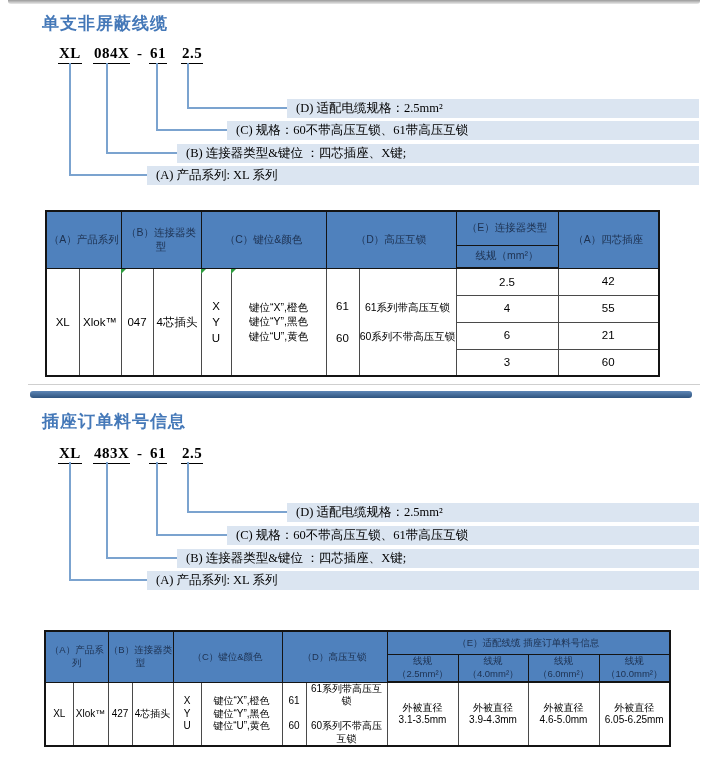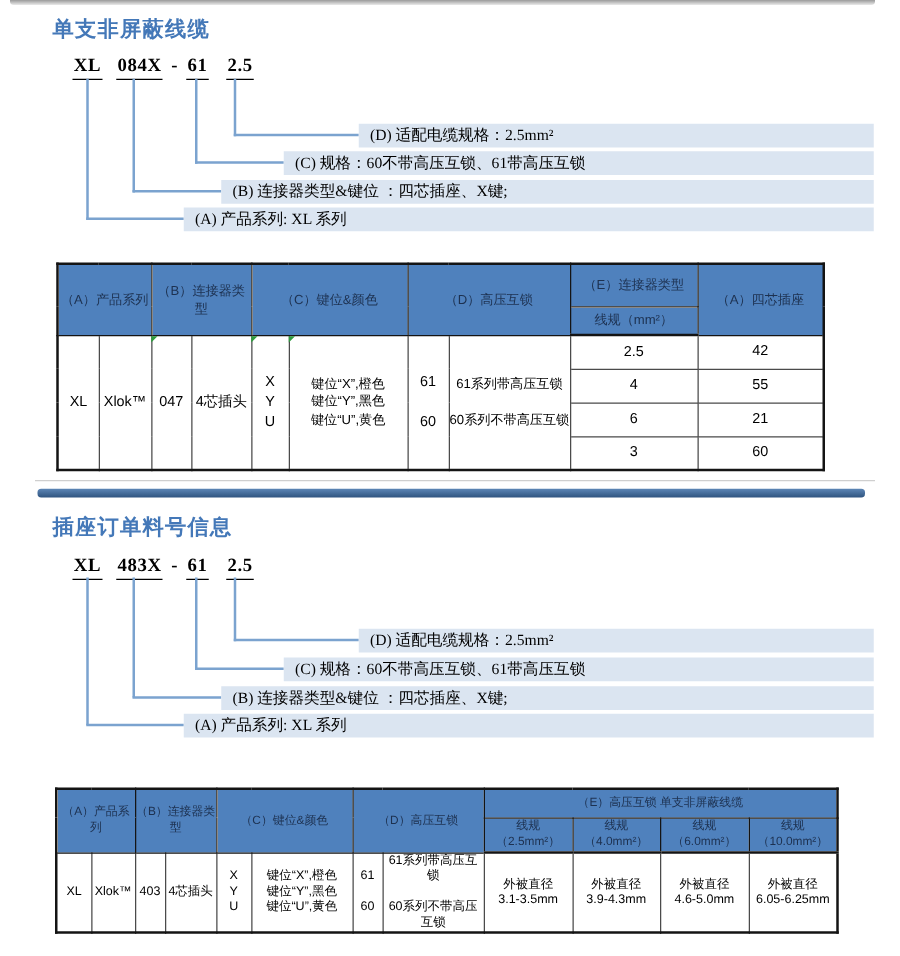--- a/index.html
+++ b/index.html
@@ -172,36 +172,36 @@
       <col style="width:70px">
       <col style="width:71px">
       <col style="width:71px">
   </colgroup>
   <tbody>
       <tr style="height:23px">
     <th colspan="2" rowspan="2">（A）产品系列</th>
     <th colspan="2" rowspan="2">（B）连接器类型</th>
     <th colspan="2" rowspan="2">（C）键位&amp;颜色</th>
     <th colspan="2" rowspan="2">（D）高压互锁</th>
-    <th colspan="4">（E）高压互锁  单支非屏蔽线缆</th>
+    <th colspan="4">（E）适配线缆  插座订单料号信息</th>
   </tr>
   <tr class="hdr-last" style="height:28px">
     <th>线规
 （2.5mm²）</th>
     <th>线规
 （4.0mm²）</th>
     <th>线规
 （6.0mm²）</th>
     <th>线规
 （10.0mm²）</th>
   </tr>
   <tr style="height:51px">
     <td>XL</td>
     <td>Xlok™</td>
-    <td>403</td>
+    <td>427</td>
     <td>4芯插头</td>
     <td>X
 Y
 U</td>
     <td>键位“X”,橙色
 键位“Y”,黑色
 键位“U”,黄色</td>
     <td>61
 
 60</td>

